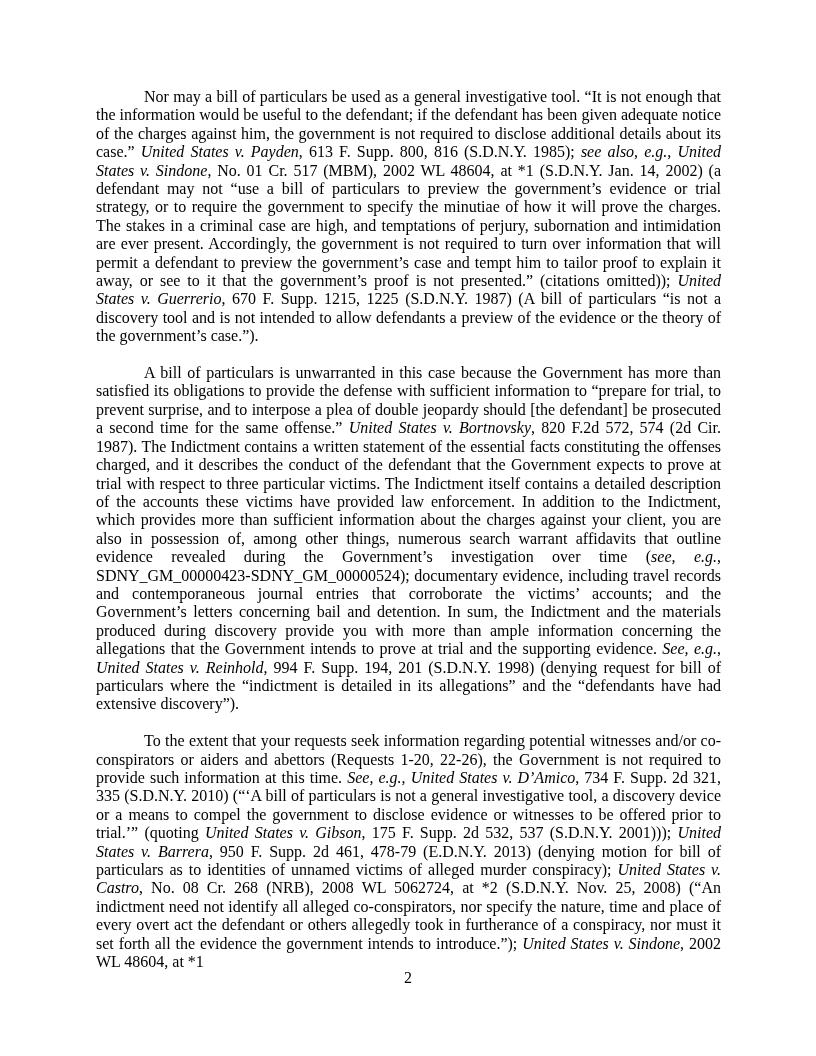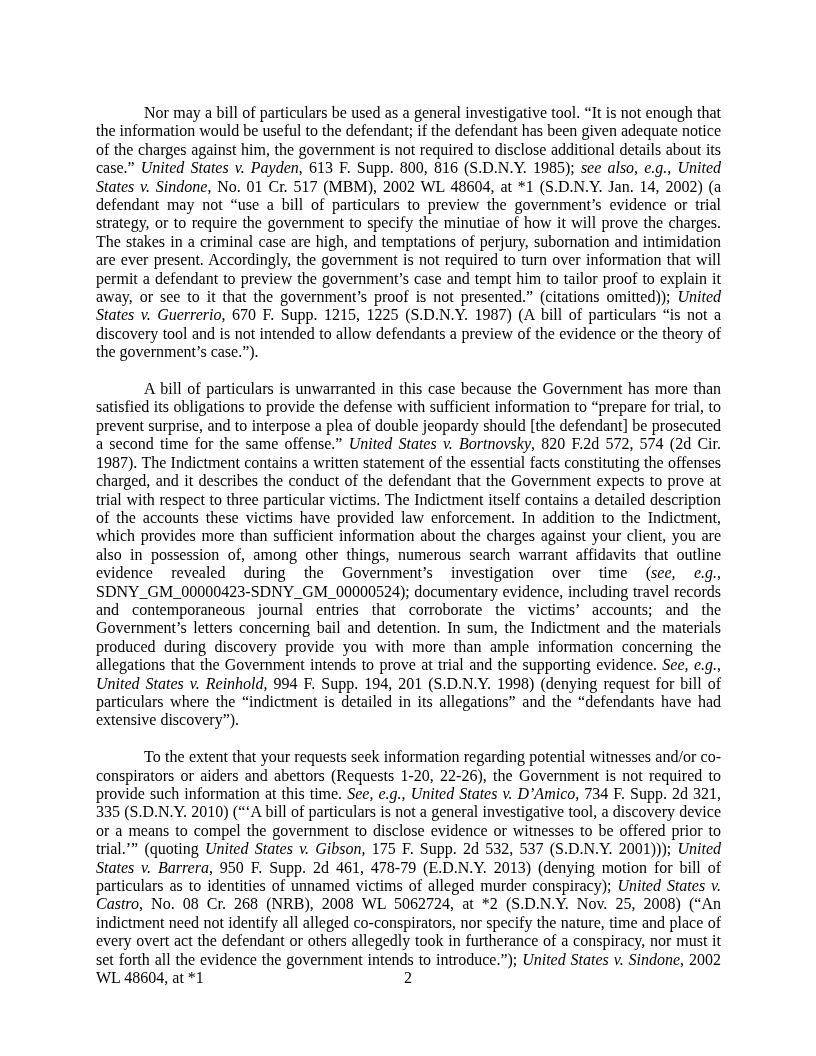--- a/index.html
+++ b/index.html
@@ -14,21 +14,21 @@
     background: #ffffff;
     overflow: hidden;
     font-family: "Liberation Serif", "DejaVu Serif", serif;
     font-size: 16px;
     line-height: 18.4px;
     color: #000000;
   }
   .doc-body {
     position: absolute;
     left: 96px;
-    top: 104px;
+    top: 88px;
     width: 625px;
     text-align: justify;
   }
   p.para {
     margin: 0 0 18.4px 0;
     text-indent: 48px;
   }
   .run-italic {
     font-style: italic;
   }

